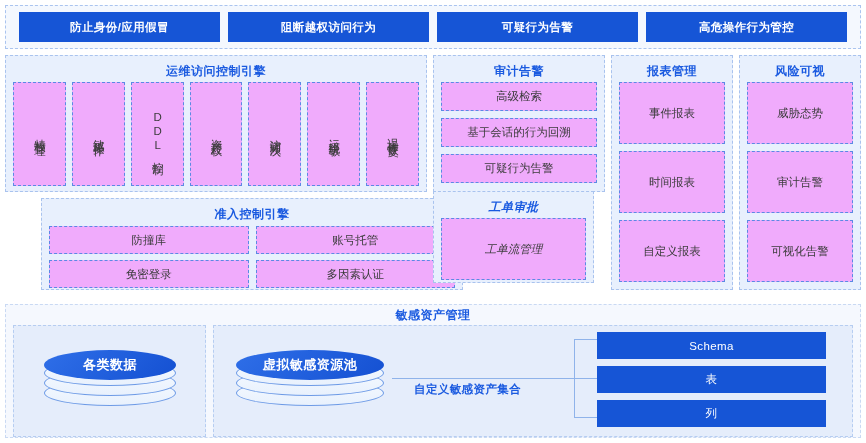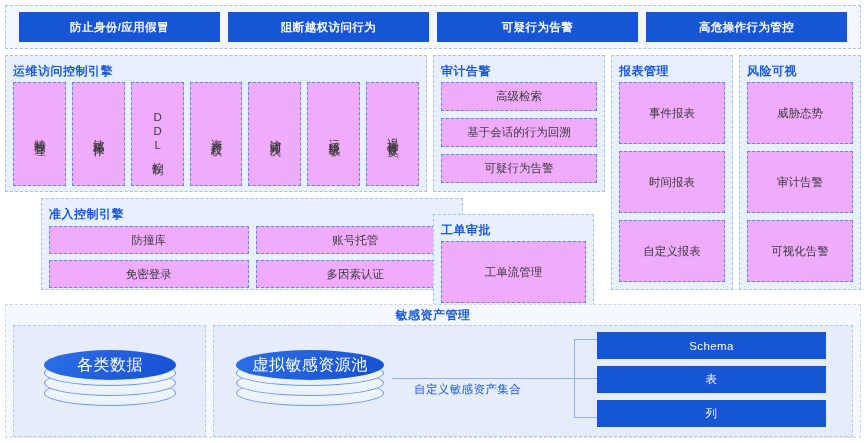--- a/index.html
+++ b/index.html
@@ -65,20 +65,21 @@
     position: absolute;
     box-sizing: border-box;
     background: #e8f0fd;
     border: 1px dashed #a9c3ee;
     padding: 6px 7px 7px 7px;
   }
   .panel-title {
     color: #1a5ae0;
     font-size: 12px;
     font-weight: bold;
+    text-align: center;
     line-height: 18px;
     height: 20px;
     letter-spacing: .5px;
   }
 
   .card {
     box-sizing: border-box;
     background: #f0abfc;
     border: 1px dashed #5b8ae4;
     display: flex;
@@ -138,23 +139,24 @@
   #panel-audit .stack {
     display: flex;
     flex-direction: column;
     gap: 7px;
   }
   #panel-audit .stack .card { height: 29px; }
 
   
   #panel-order {
     left: 428px;
-    top: 159px;
+    top: 136px;
     width: 161px;
     height: 92px;
+    font-style: italic;
   }
   #panel-order .card { height: 62px; }
 
   
   #panel-report {
     left: 606px;
     top: 0px;
     width: 122px;
     height: 235px;
   }
@@ -233,37 +235,37 @@
     left: 0;
     top: 0px;
     width: 132px;
     height: 30px;
     border-radius: 50%;
     background: linear-gradient(135deg,#2f6fe8 0%, #1450d2 100%);
     display: flex;
     align-items: center;
     justify-content: center;
     color: #ffffff;
-    font-size: 16px;
-    font-weight: normal;
+    font-size: 13px;
+    font-weight: bold;
     letter-spacing: .5px;
     box-sizing: border-box;
   }
   #cyl-left  { left: 30px; top: 24px; }
   #cyl-right { left: 22px; top: 24px; width: 148px; }
   #cyl-right .disc, #cyl-right .top { width: 148px; }
 
   
   .conn-label {
     position: absolute;
     left: 200px;
     top: 56px;
     color: #1a5ae0;
     font-size: 11.5px;
-    font-weight: normal;
+    font-weight: bold;
     letter-spacing: .4px;
     white-space: nowrap;
   }
   .conn-line-h {
     position: absolute;
     left: 178px;
     top: 52px;
     width: 205px;
     height: 1px;
     background: #8fb3ea;

